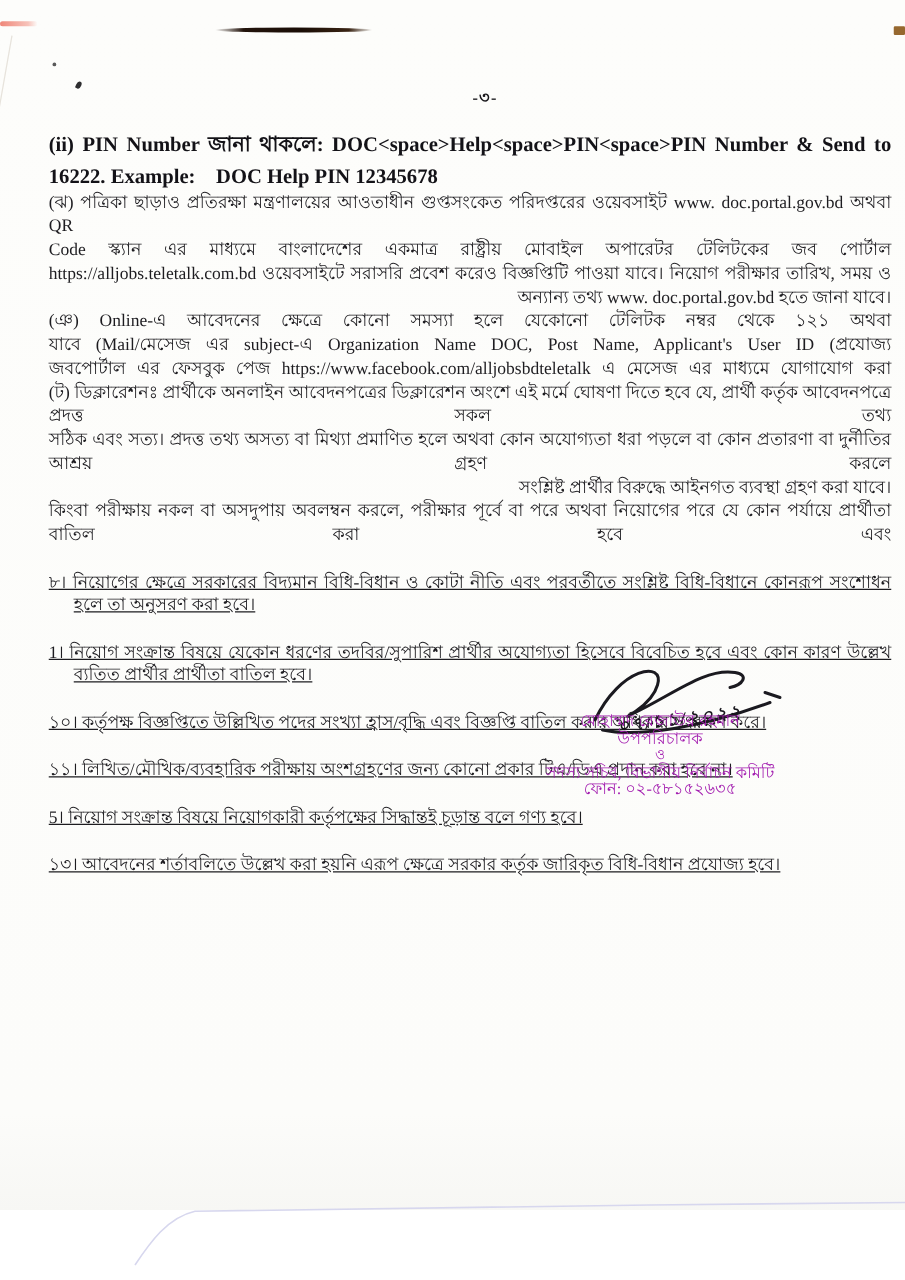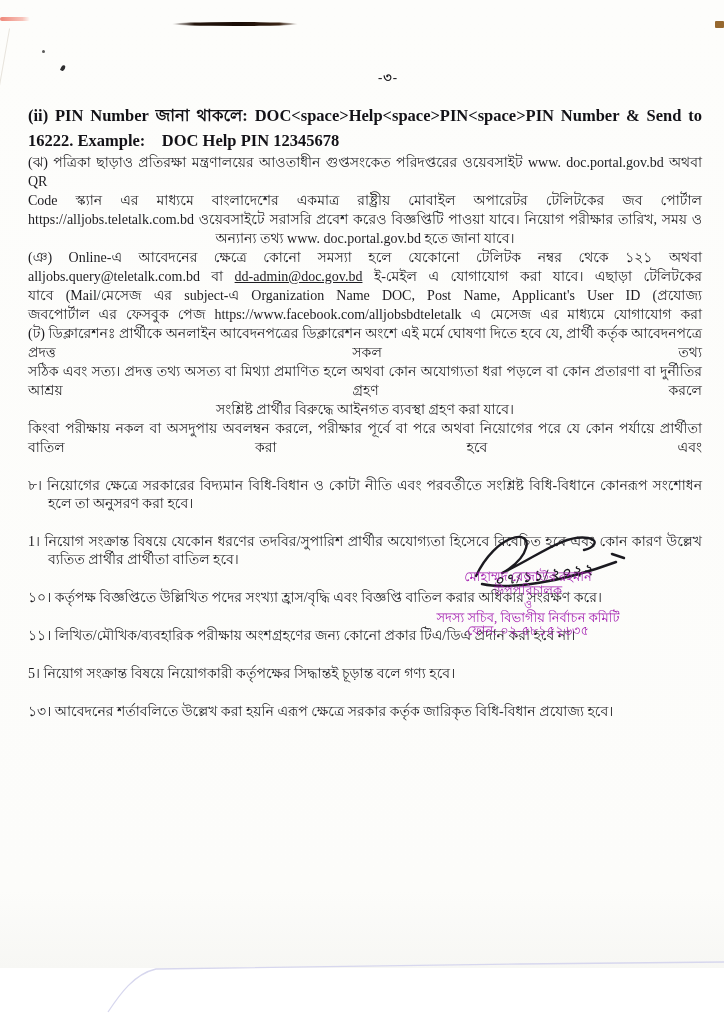--- a/index.html
+++ b/index.html
@@ -25,29 +25,29 @@
   .speck2{left:61px;top:65px;width:4px;height:6px;background:#2e2e30;
     border-radius:60% 50% 55% 10%;transform:rotate(24deg);}
   .edge-diagonal{left:3px;top:28px;width:1px;height:70px;background:#e7e3dc;transform:rotate(10deg);}
   .bottom-edge-svg{left:0;top:950px;width:724px;height:74px;}
   
   .pagenum{
     position:absolute;left:56px;top:68px;width:664px;text-align:center;
     font-size:13px;font-weight:bold;letter-spacing:1px;color:#17161a;
   }
   
-  .content{position:absolute;left:28px;top:103px;width:674px;}
+  .content{position:absolute;left:39px;top:103px;width:674px;}
   .pin-line{font-size:16.5px;line-height:25px;font-weight:600;color:#131217;}
   .pre{white-space:pre-wrap;}
   .bn{font-size:14px;line-height:19px;}
   .just{text-align:justify;text-align-last:justify;}
-  .last{text-align:center;}
+  .last{text-align:right;}
   .items{margin-top:2px;}
   .item{font-size:14px;line-height:18px;padding-left:20px;text-indent:-20px;
-    text-align:justify;margin-top:20px;}
+    text-align:justify;margin-top:20px;text-decoration:underline;}
   .u{text-decoration:underline;}
   
   .sig-svg{position:absolute;left:466px;top:528px;width:168px;height:78px;}
   .sig-date{
     position:absolute;left:494px;top:563px;width:110px;
     font-size:14px;font-weight:bold;font-style:italic;color:#17161c;
     transform:rotate(-7deg);letter-spacing:2px;
   }
   .sigblock{
     position:absolute;left:408px;top:571px;width:240px;text-align:center;
@@ -84,21 +84,20 @@
 
     <div>
       <div class="bn just">(ঝ) পত্রিকা ছাড়াও প্রতিরক্ষা মন্ত্রণালয়ের আওতাধীন গুপ্তসংকেত পরিদপ্তরের ওয়েবসাইট www. doc.portal.gov.bd অথবা QR</div>
       <div class="bn just">Code স্ক্যান এর মাধ্যমে বাংলাদেশের একমাত্র রাষ্ট্রীয় মোবাইল অপারেটর টেলিটকের জব পোর্টাল</div>
       <div class="bn just">https://alljobs.teletalk.com.bd ওয়েবসাইটে সরাসরি প্রবেশ করেও বিজ্ঞপ্তিটি পাওয়া যাবে। নিয়োগ পরীক্ষার তারিখ, সময় ও</div>
       <div class="bn last">অন্যান্য তথ্য www. doc.portal.gov.bd হতে জানা যাবে।</div>
     </div>
 
     <div>
       <div class="bn just">(ঞ) Online-এ আবেদনের ক্ষেত্রে কোনো সমস্যা হলে যেকোনো টেলিটক নম্বর থেকে ১২১ অথবা</div>
-      <div class="bn just"><span>alljobs.query@teletalk.com.bd বা </span><span class="u">dd-admin@doc.gov.bd</span><span> ই-মেইল এ যোগাযোগ করা যাবে। এছাড়া টেলিটকের</span></div>
       <div class="bn just">যাবে (Mail/মেসেজ এর subject-এ Organization Name DOC, Post Name, Applicant's User ID (প্রযোজ্য</div>
       <div class="bn just">জবপোর্টাল এর ফেসবুক পেজ https://www.facebook.com/alljobsbdteletalk এ মেসেজ এর মাধ্যমে যোগাযোগ করা</div>
     </div>
 
     <div>
       <div class="bn just">(ট) ডিক্লারেশনঃ প্রার্থীকে অনলাইন আবেদনপত্রের ডিক্লারেশন অংশে এই মর্মে ঘোষণা দিতে হবে যে, প্রার্থী কর্তৃক আবেদনপত্রে প্রদত্ত সকল তথ্য</div>
       <div class="bn just">সঠিক এবং সত্য। প্রদত্ত তথ্য অসত্য বা মিথ্যা প্রমাণিত হলে অথবা কোন অযোগ্যতা ধরা পড়লে বা কোন প্রতারণা বা দুর্নীতির আশ্রয় গ্রহণ করলে</div>
       <div class="bn last">সংশ্লিষ্ট প্রার্থীর বিরুদ্ধে আইনগত ব্যবস্থা গ্রহণ করা যাবে।</div>
       <div class="bn just">কিংবা পরীক্ষায় নকল বা অসদুপায় অবলম্বন করলে, পরীক্ষার পূর্বে বা পরে অথবা নিয়োগের পরে যে কোন পর্যায়ে প্রার্থীতা বাতিল করা হবে এবং</div>
     </div>

